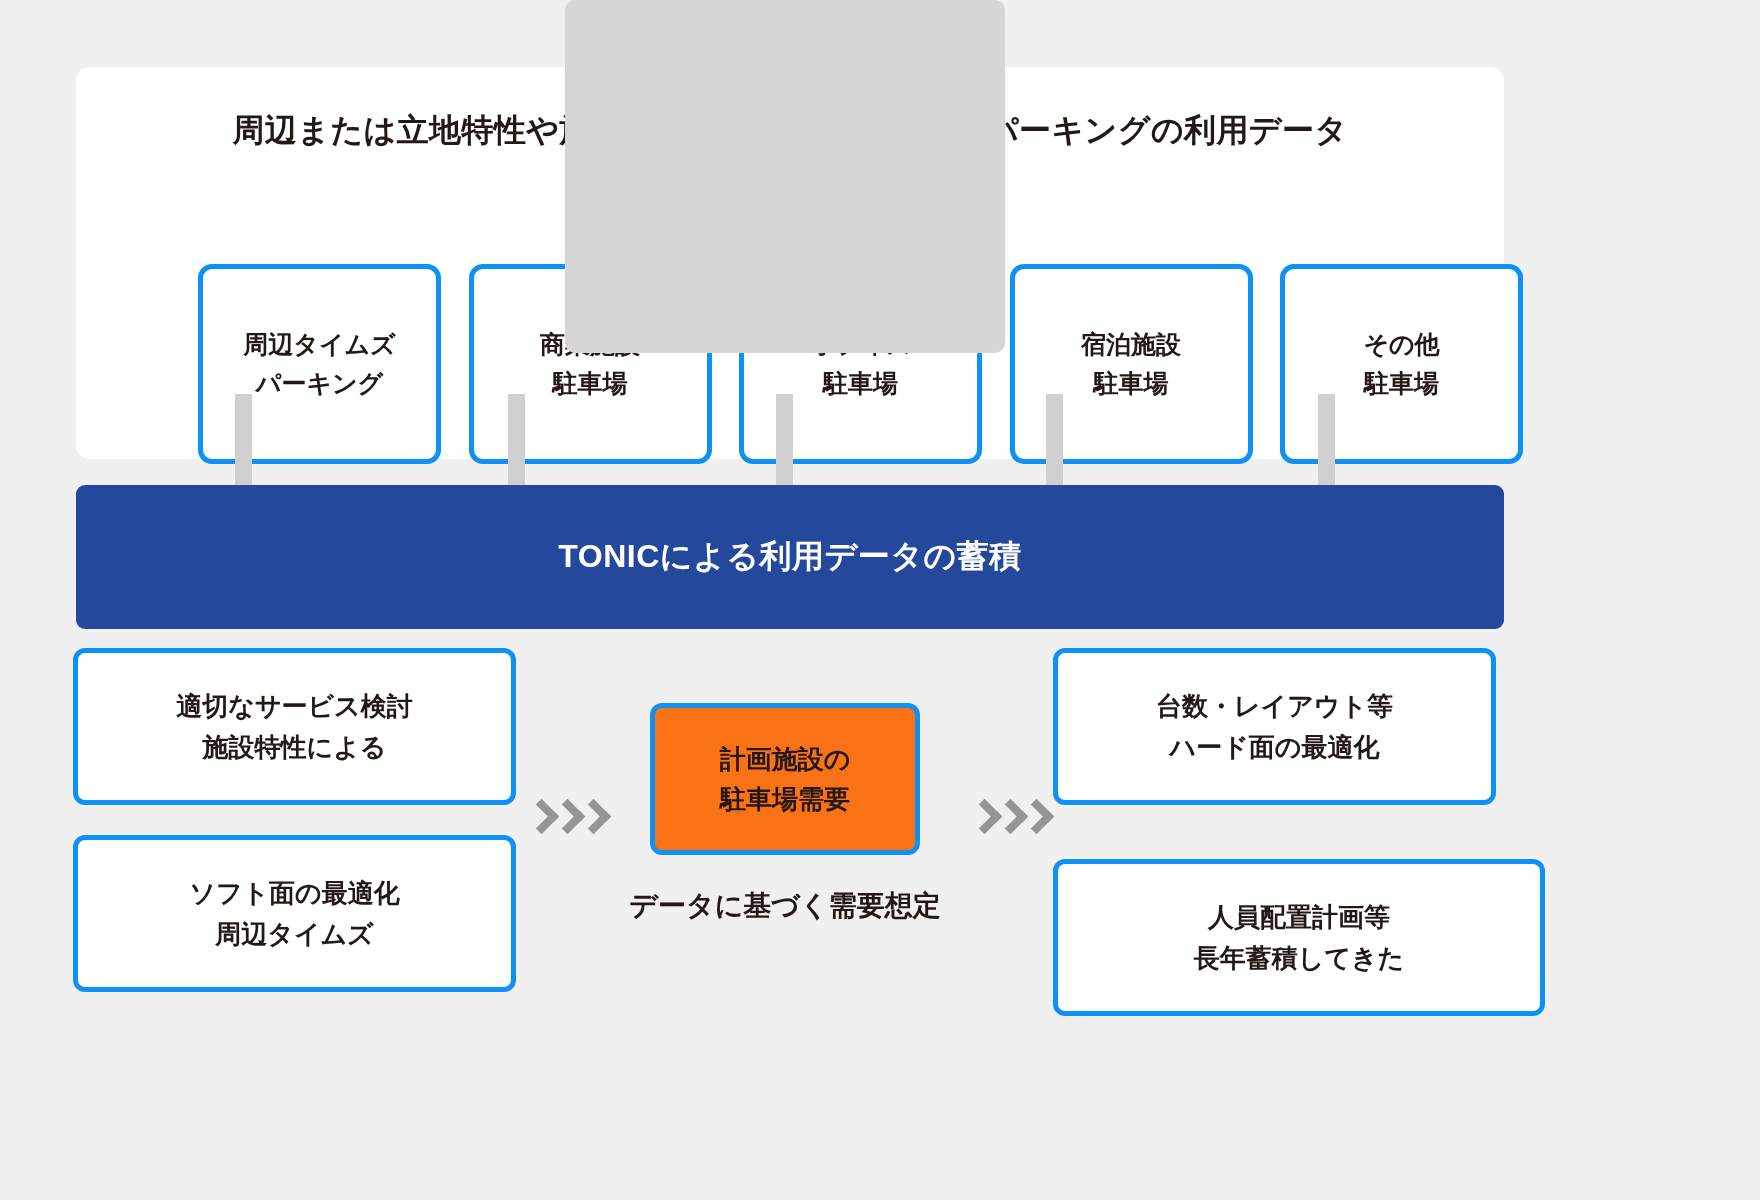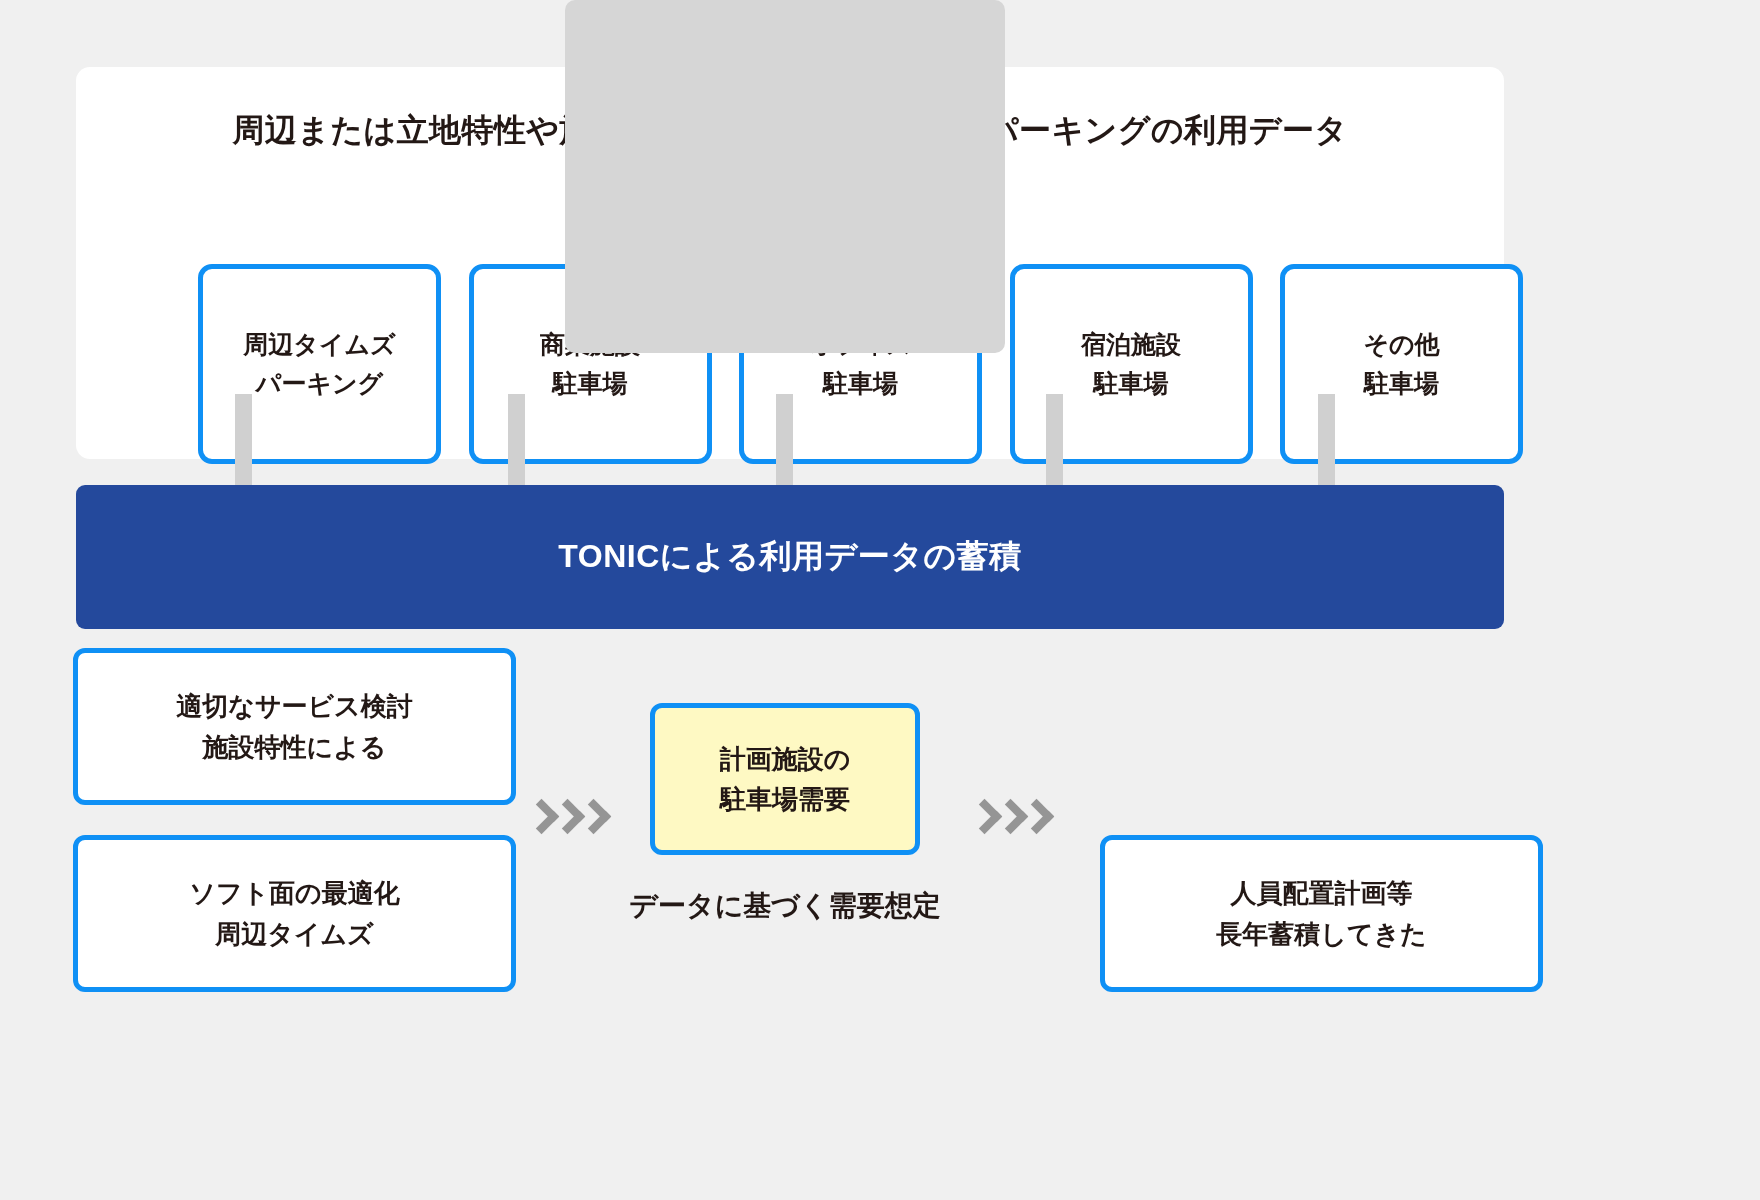--- a/index.html
+++ b/index.html
@@ -127,31 +127,31 @@
     text-align: center;
     font-size: 26px;
     font-weight: bold;
     line-height: 1.55;
     color: #231815;
   }
 
   .left-box-1 { left: 73px; top: 648px; width: 443px; height: 157px; }
   .left-box-2 { left: 73px; top: 835px; width: 443px; height: 157px; }
   .right-box-1 { left: 1053px; top: 648px; width: 443px; height: 157px; }
-  .right-box-2 { left: 1053px; top: 835px; width: 443px; height: 157px; margin-left: 47px; }
+  .right-box-2 { left: 1053px; top: 859px; width: 492px; height: 157px; }
 
   .center-box {
     position: absolute;
     left: 650px;
     top: 703px;
     width: 270px;
     height: 152px;
     border: 5px solid #0f90f5;
     border-radius: 12px;
-    background: #fef9c3;
+    background: #f97316;
     display: flex;
     align-items: center;
     justify-content: center;
     text-align: center;
     font-size: 26px;
     font-weight: bold;
     line-height: 1.55;
     color: #231815;
   }
 
@@ -283,20 +283,26 @@
   </div>
 
   <div class="center-caption">データに基づく需要想定</div>
 
   <div class="chev-group chev-right">
     <span class="chev"></span>
     <span class="chev"></span>
     <span class="chev"></span>
   </div>
 
+  <div class="side-box right-box-1">
+    <span>
+      <span class="txt-line">台数・レイアウト等</span>
+      <span class="txt-line">ハード面の最適化</span>
+    </span>
+  </div>
 
   <div class="side-box right-box-2">
     <span>
       <span class="txt-line">人員配置計画等</span>
       <span class="txt-line">長年蓄積してきた</span>
     </span>
   </div>
 
 </div>
 

